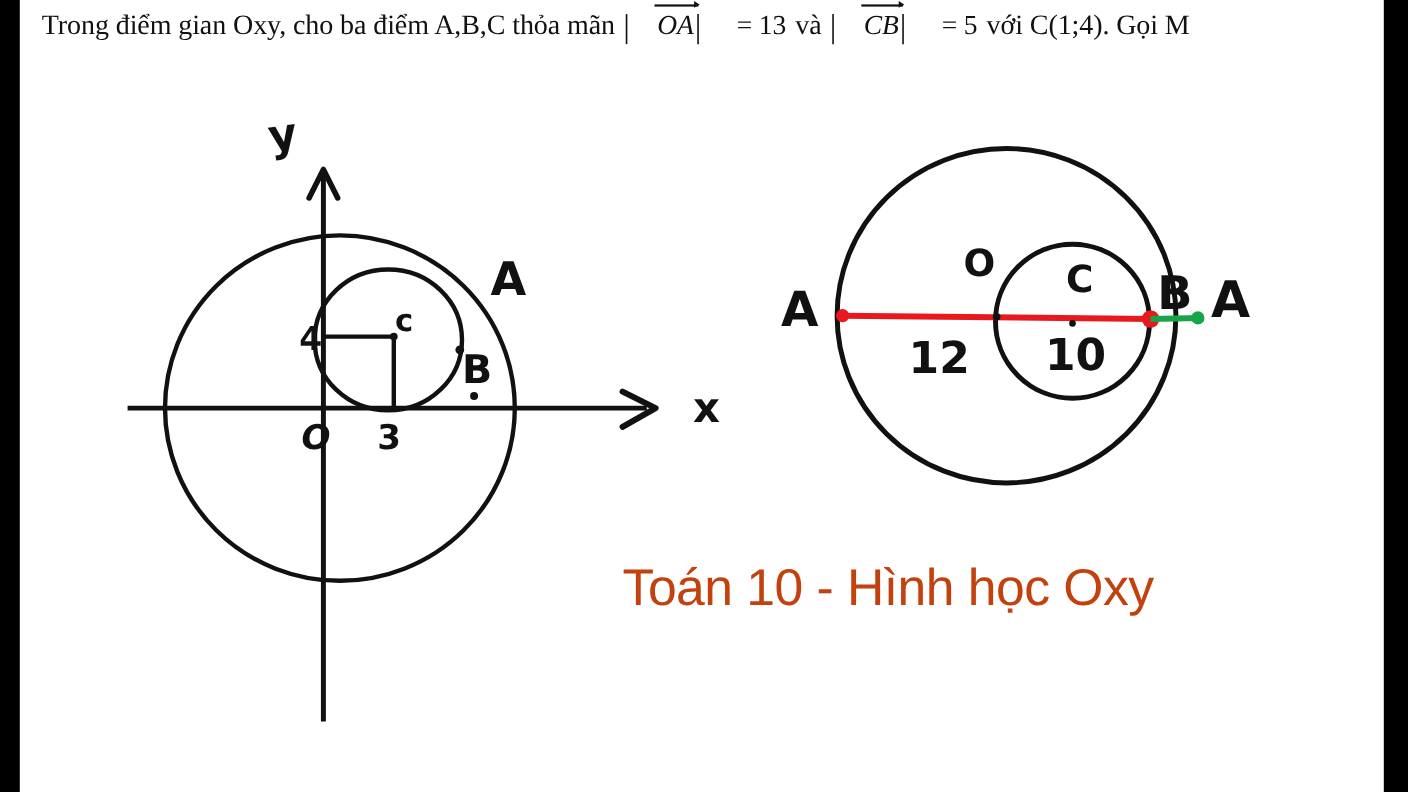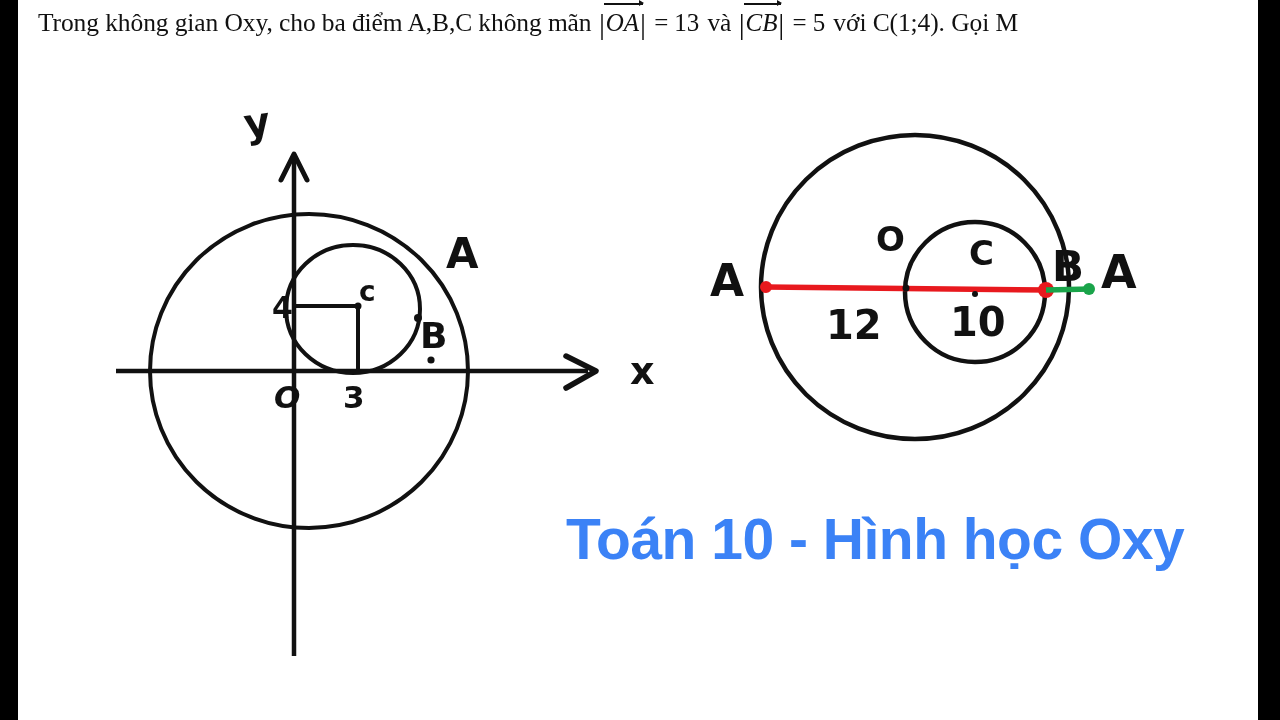--- a/index.html
+++ b/index.html
@@ -47,20 +47,21 @@
     font-size: 25.5px;
     line-height: 34px;
     color: #111111;
     letter-spacing: -0.1px;
   }
   #problem-text .ln { display: block; white-space: nowrap; }
   .mi {
     font-family: "Liberation Serif", serif;
     font-style: italic;
     font-size: 25px;
+    margin-left: 24px;
   }
   .vec {
     position: relative;
     display: inline-block;
     font-style: italic;
     padding: 0 1px;
   }
   .vec::after {
     content: "";
     position: absolute;
@@ -90,39 +91,39 @@
   .hw-label {
     font-family: "DejaVu Sans", sans-serif;
     font-weight: bold;
     fill: #111111;
   }
   #title-text {
     position: absolute;
     left: 548px;
     top: 506px;
     font-family: "Liberation Sans", sans-serif;
-    font-weight: bold;
-    font-size: 57px;
+    font-weight: normal;
+    font-size: 47px;
     letter-spacing: -0.5px;
-    color: #3b82f6;
+    color: #c2410c;
     white-space: nowrap;
   }
 </style>
 </head>
 <body>
 
 <div id="frame">
 
   <div class="bar" id="bar-left"></div>
   <div class="bar" id="bar-right"></div>
 
   <div id="canvas">
 
     <div id="problem-text">
-      <span class="ln"><span>Trong không gian Oxy, cho ba điểm A,B,C không mãn</span><span class="bars"> |</span><span class="vec mi">OA</span><span class="bars">|</span> <span class="mi op">= 13</span> <span>và</span><span class="bars"> |</span><span class="vec mi">CB</span><span class="bars">|</span> <span class="mi op">= 5</span>
+      <span class="ln"><span>Trong điểm gian Oxy, cho ba điểm A,B,C thỏa mãn</span><span class="bars"> |</span><span class="vec mi">OA</span><span class="bars">|</span> <span class="mi op">= 13</span> <span>và</span><span class="bars"> |</span><span class="vec mi">CB</span><span class="bars">|</span> <span class="mi op">= 5</span>
         <span>với C(1;4). Gọi M</span></span>
     </div>
 
     <div id="diagrams">
       <svg width="1240" height="600" viewBox="0 0 1240 600">
 
         <g>
 
           <line x1="276" y1="60" x2="276" y2="560" stroke="#111" stroke-width="4.5"></line>
           <path d="M 263 84 L 276 58 L 289 84" fill="none" stroke="#111" stroke-width="5" stroke-linecap="round" stroke-linejoin="round"></path>

